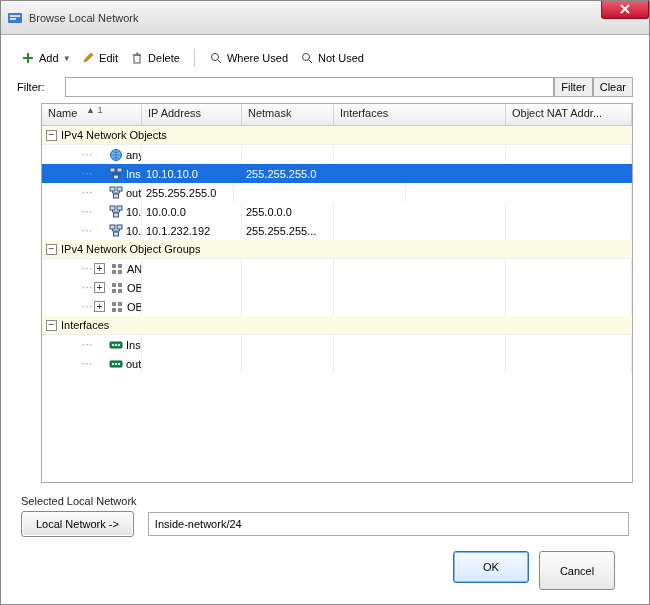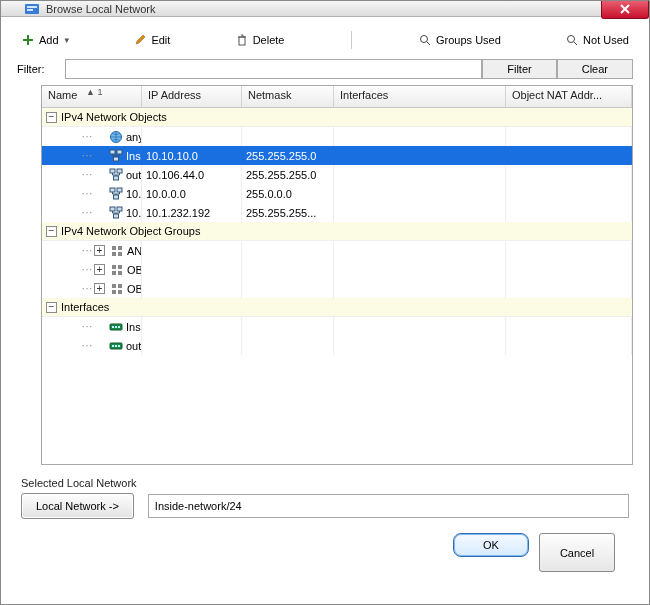--- a/index.html
+++ b/index.html
@@ -7,26 +7,26 @@
     margin: 0;
     font-family: Tahoma, Arial, sans-serif;
     font-size: 11px;
     background: #fff;
     width: 650px;
     height: 605px;
     overflow: hidden;
     border: 1px solid #888;
   }
   .titlebar {
-    height: 16px;
+    height: 34px;
     background: linear-gradient(to bottom, #f6f6f6 0%, #e9e9e9 50%, #dcdcdc 100%);
     border-bottom: 1px solid #b0b0b0;
     display: flex;
     align-items: center;
-    padding: 0 23px;
+    padding: 0 6px;
     position: relative;
   }
   .titlebar .app-icon {
     width: 16px; height: 16px;
     margin-right: 6px;
     display:flex; align-items:center; justify-content:center;
   }
   .titlebar .title { color:#333; }
   .close-btn {
     position:absolute; right:0; top:-2px;
@@ -38,37 +38,36 @@
     border-bottom-right-radius:3px;
     display:flex; align-items:center; justify-content:center;
     color:#fff;
   }
   .content {
     padding: 14px 16px 10px 16px;
   }
   .toolbar {
     display:flex; align-items:center; gap:4px;
     margin-bottom: 10px;
-    justify-content: space-between;
   }
   .tbtn {
     display:flex; align-items:center; gap:4px;
     padding:2px 4px;
     cursor:default;
   }
   .tsep { width:1px; height:18px; background:#ccc; margin:0 6px; }
   .icon { width:14px; height:14px; display:inline-flex; align-items:center; justify-content:center; }
   .filter-row { display:flex; align-items:center; margin-bottom:6px; }
   .filter-row label { margin-right:20px; }
   .filter-input {
     flex:1; height:20px; border:1px solid #a9a9a9; padding:0 4px; font:inherit;
   }
   .smallbtn {
     height:20px; border:1px solid #a9a9a9; background:#efefef;
-    font:inherit; padding:0 24px; cursor:default;
+    font:inherit; padding:0 6px; cursor:default;
   }
   .grid-wrap {
     border:1px solid #a9a9a9;
     height:380px;
     overflow:auto;
     background:#fff;
     margin-left:24px;
   }
   .grid-header {
     display:flex;
@@ -133,24 +132,24 @@
     box-shadow: inset 0 0 0 1px #fff;
   }
   .sel-input {
     flex:1; height:24px; border:1px solid #a9a9a9; padding:0 6px; font:inherit;
   }
   .dialog-buttons {
     display:flex; justify-content:flex-end; gap:10px;
     padding:14px 18px 0 0;
   }
   .ok-btn {
-    width:76px; height:24px;
+    width:76px; height:32px;
     border:1px solid #2f6fb5;
     background:linear-gradient(#f5faff,#d6eaff);
-    border-radius:8px;
+    border-radius:3px;
     font:inherit;
     box-shadow: 0 0 0 1px #7fb7ee inset;
   }
   .cancel-btn {
     width:76px; height:39px;
     border:1px solid #8a8a8a;
     background:linear-gradient(#fdfdfd,#e7e7e7);
     border-radius:3px;
     font:inherit;
   }
@@ -205,21 +204,21 @@
       <span>Delete</span>
     </div>
     <div class="tsep"></div>
     <div class="tbtn">
       <span class="icon">
         <svg width="12" height="12" viewBox="0 0 12 12">
             <circle cx="5" cy="5" r="3.5" fill="none" stroke="#444"></circle>
             <path d="M8 8l3 3" stroke="#444"></path>
           </svg>
       </span>
-      <span>Groups Used</span>
+      <span>Where Used</span>
     </div>
     <div class="tbtn">
       <span class="icon">
         <svg width="12" height="12" viewBox="0 0 12 12">
             <circle cx="5" cy="5" r="3.5" fill="none" stroke="#444"></circle>
             <path d="M8 8l3 3" stroke="#444"></path>
           </svg>
       </span>
       <span>Not Used</span>
     </div>
@@ -297,21 +296,20 @@
                 <svg width="14" height="14" viewBox="0 0 14 14">
                   <rect x="1" y="1" width="5" height="4" fill="#cde" stroke="#357"></rect>
                   <rect x="8" y="1" width="5" height="4" fill="#cde" stroke="#357"></rect>
                   <rect x="4.5" y="8" width="5" height="4" fill="#cde" stroke="#357"></rect>
                   <path d="M3.5 5v2h7V5M7 7v1" stroke="#357" fill="none"></path>
                 </svg>
               </span>
               <span>outsid...</span>
             </span>
           </div>
-          <div class="cell col-ip">10.106.44.0</div>
           <div class="cell col-mask">255.255.255.0</div>
           <div class="cell col-desc"></div>
           <div class="cell col-nat"></div>
         </div>
         <div class="row">
           <div class="cell col-name">
             <span class="indent2" style="display:flex;align-items:center;">
               <span class="tree-line">⋯</span>
               <span class="tree-line"></span>
               <span class="node-icon">

